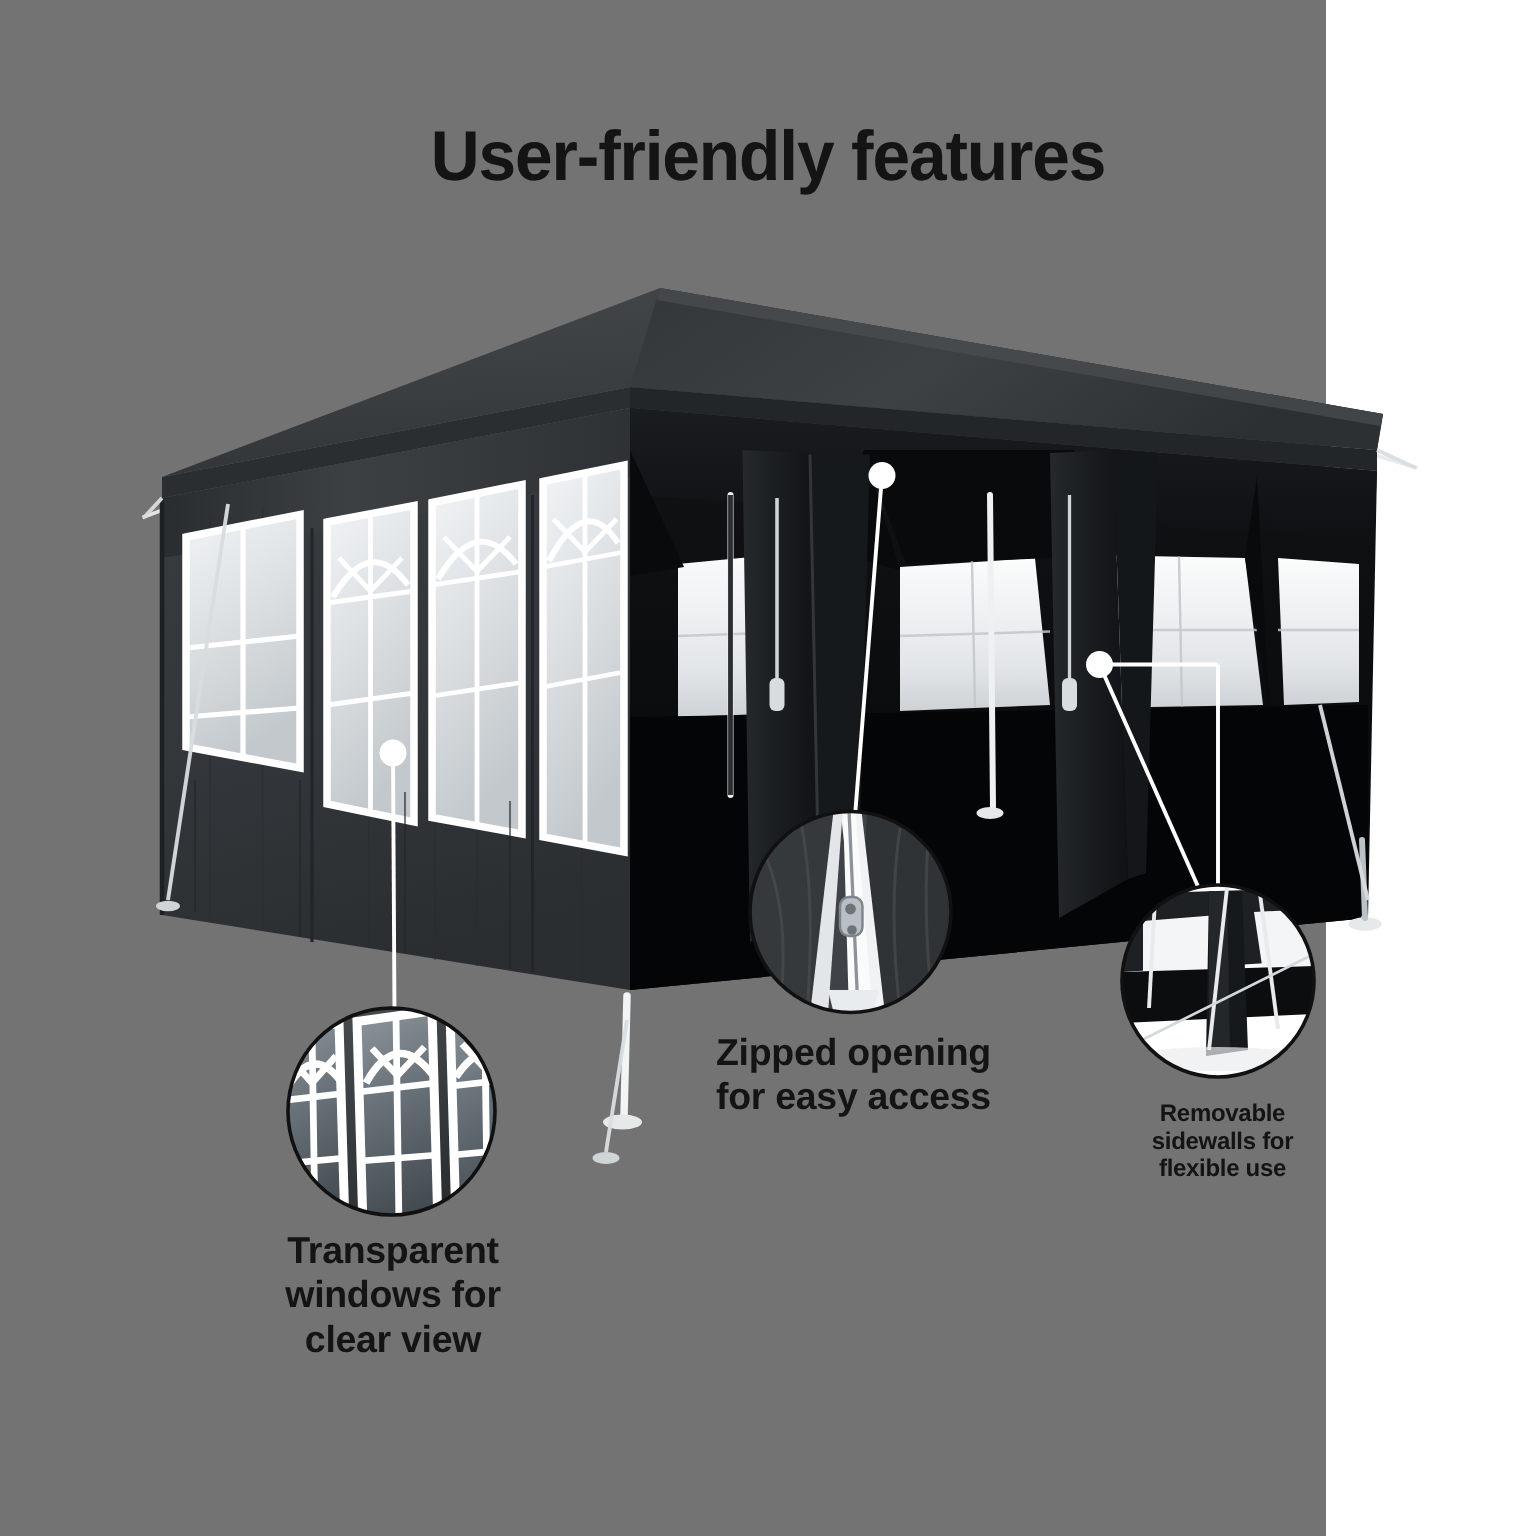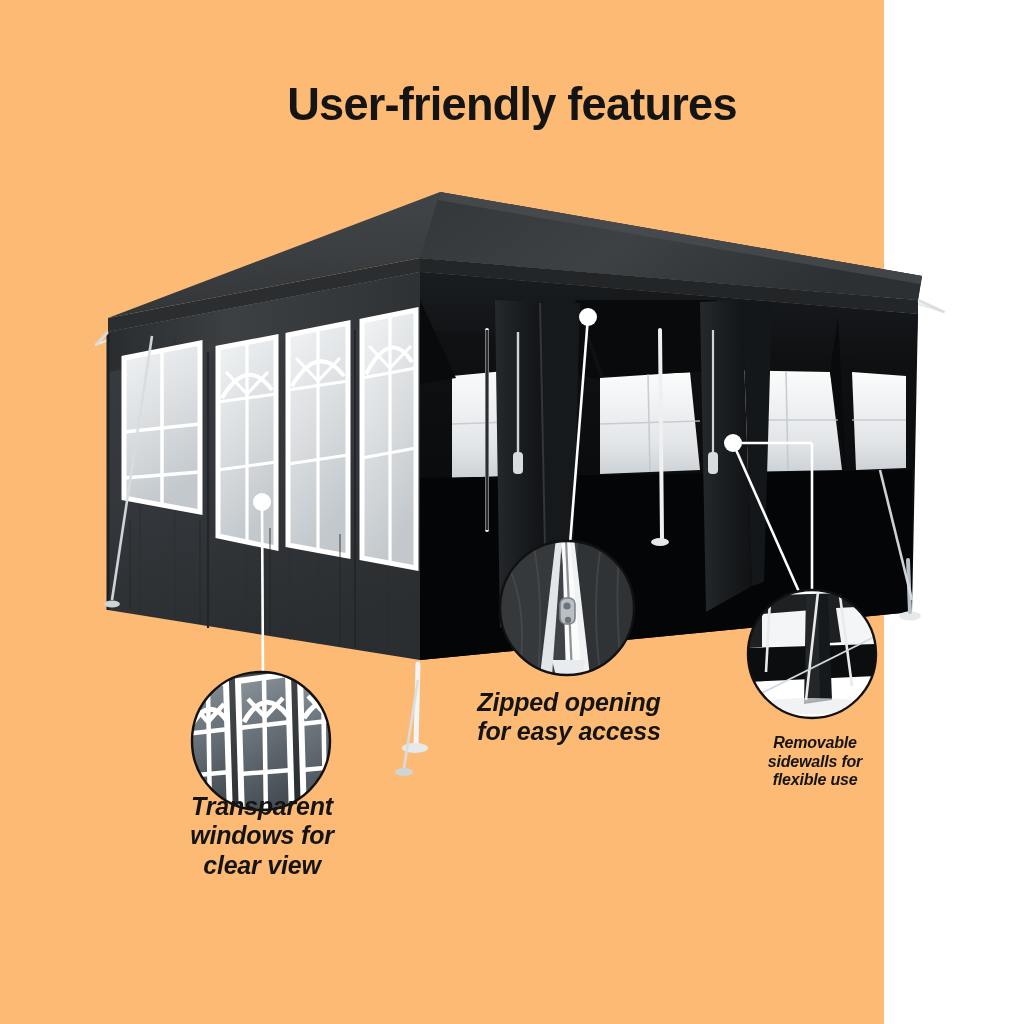--- a/index.html
+++ b/index.html
@@ -12,21 +12,21 @@
     width: 1024px;
     height: 1024px;
     overflow: hidden;
     font-family: "Liberation Sans", sans-serif;
     -webkit-font-smoothing: antialiased;
   }
   #page {
     position: relative;
     width: 884px;
     height: 1024px;
-    background: #fdba74;
+    background: #737373;
   }
 
   
   #page-title {
     position: absolute;
     top: 76px;
     left: 0;
     width: 1024px;
     text-align: center;
     font-size: 47px;
@@ -52,25 +52,24 @@
   
   .callout-caption {
     position: absolute;
     text-align: center;
     font-weight: 700;
     color: #141414;
     line-height: 1.17;
     letter-spacing: -0.2px;
     font-family: "Liberation Sans", sans-serif;
     white-space: pre-line;
-    font-style: italic;
   }
   #caption-windows {
     left: 142px;
-    top: 792px;
+    top: 820px;
     width: 240px;
     font-size: 25px;
   }
   #caption-zip {
     left: 438px;
     top: 688px;
     width: 262px;
     font-size: 25px;
   }
   #caption-sidewalls {

